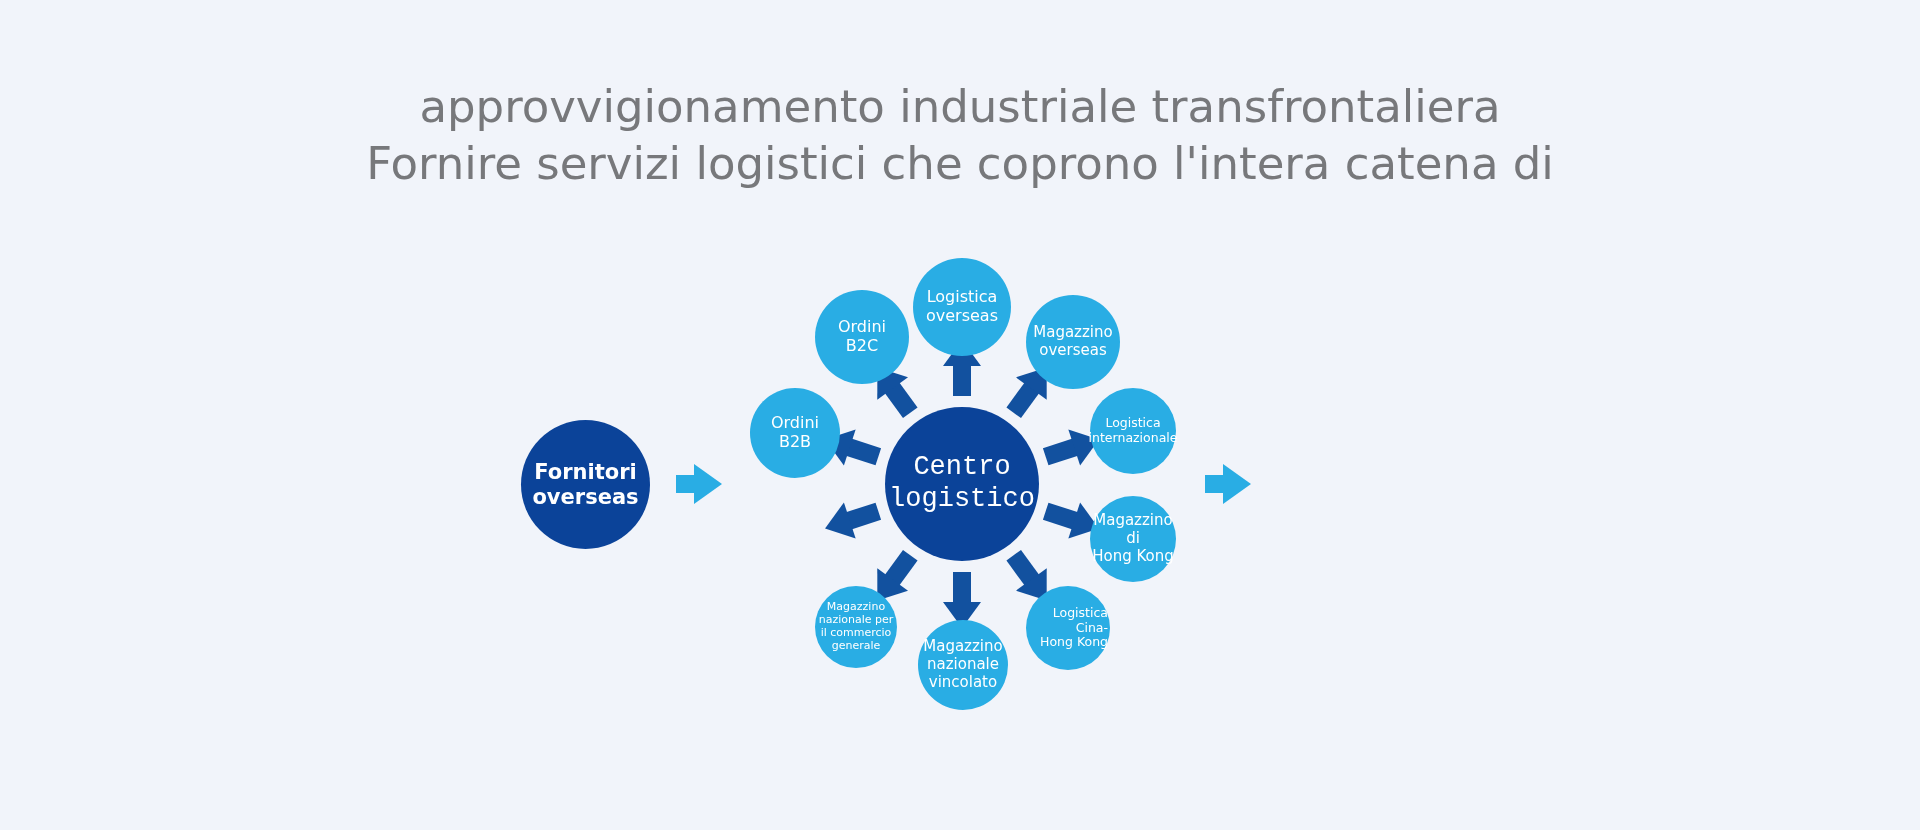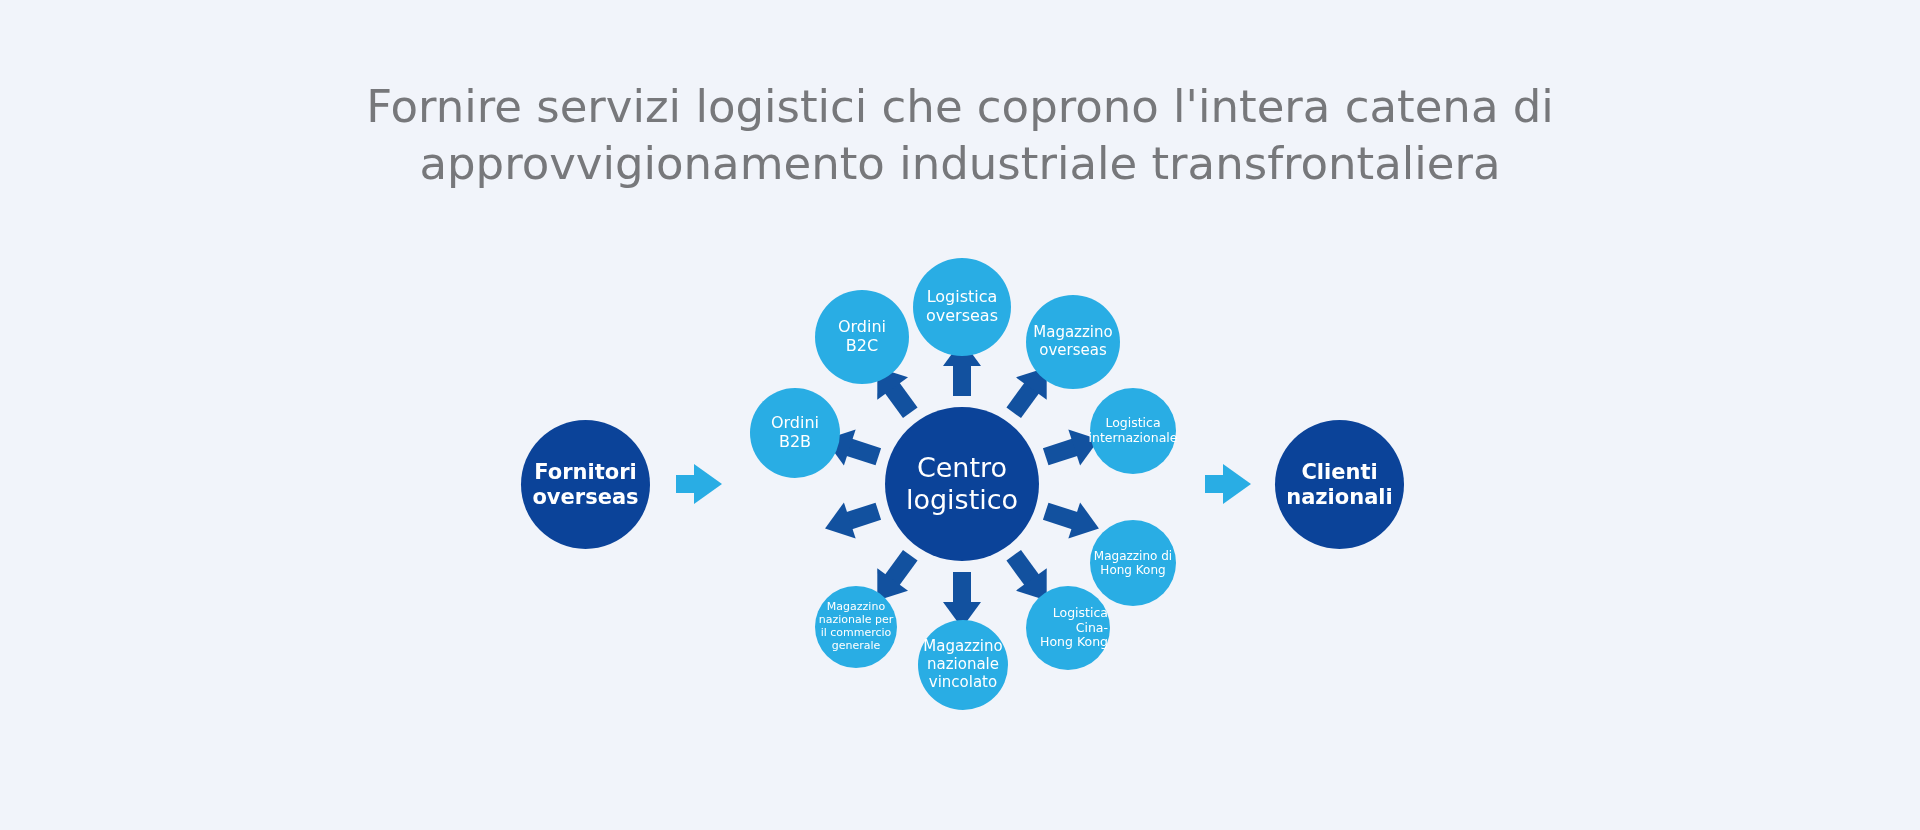--- a/index.html
+++ b/index.html
@@ -65,20 +65,21 @@
     display: block;
     white-space: pre-line;
     line-height: 1.18;
   }
 
   .node-hub {
     background: #0b4399;
     font-size: 27px;
     font-weight: 400;
     z-index: 5;
+    font-family: Liberation Mono, monospace;
   }
   .node-end {
     background: #0b4399;
     font-size: 21px;
     font-weight: 700;
     z-index: 5;
   }
   .node-sat {
     background: #29ade4;
     font-weight: 400;
@@ -138,22 +139,22 @@
     border-bottom: 20px solid transparent;
     border-left: 28px solid #29ade4;
   }
 </style>
 </head>
 <body>
 
 <div class="page">
 
   <div class="title-wrap">
+    <span class="title-line">approvvigionamento industriale transfrontaliera</span>
     <span class="title-line">Fornire servizi logistici che coprono l'intera catena di</span>
-    <span class="title-line">approvvigionamento industriale transfrontaliera</span>
   </div>
 
   <div class="diagram">
 
     <div class="ray" style="transform: rotate(-90deg) translateX(88px);">
       <div class="shaft"></div>
       <div class="head"></div>
     </div>
     <div class="ray" style="transform: rotate(-54deg) translateX(88px);">
       <div class="shaft"></div>
@@ -200,21 +201,21 @@
     <div class="node node-sat" style="left:1026px; top:295px; width:94px; height:94px; font-size:15px;">
       <span class="label">Magazzino
 overseas</span>
     </div>
 
     <div class="node node-sat" style="left:1090px; top:388px; width:86px; height:86px; font-size:12.5px;">
       <span class="label">Logistica
 internazionale</span>
     </div>
 
-    <div class="node node-sat" style="left:1090px; top:520px; width:86px; height:86px; font-size:12px;">
+    <div class="node node-sat" style="left:1090px; top:496px; width:86px; height:86px; font-size:15px;">
       <span class="label">Magazzino di
 Hong Kong</span>
     </div>
 
     <div class="node node-sat" style="left:1026px; top:586px; width:84px; height:84px; font-size:12.5px;text-align:right;">
       <span class="label">Logistica Cina-
 Hong Kong</span>
     </div>
 
     <div class="node node-sat" style="left:918px; top:620px; width:90px; height:90px; font-size:15px;">
@@ -244,24 +245,20 @@
     <div class="node node-hub" style="left:885px; top:407px; width:154px; height:154px;">
       <span class="label">Centro
 logistico</span>
     </div>
 
     <div class="node node-end" style="left:521px; top:420px; width:129px; height:129px;align-items:center;">
       <span class="label">Fornitori
 overseas</span>
     </div>
 
-    <div class="node node-end" style="left:1275px; top:420px; width:129px; height:129px;">
-      <span class="label">Clienti
-nazionali</span>
-    </div>
 
     <div class="flow-arrow" style="left:676px; top:464px;">
       <div class="fa-body"></div>
       <div class="fa-head"></div>
     </div>
 
     <div class="flow-arrow" style="left:1205px; top:464px;">
       <div class="fa-body"></div>
       <div class="fa-head"></div>
     </div>

